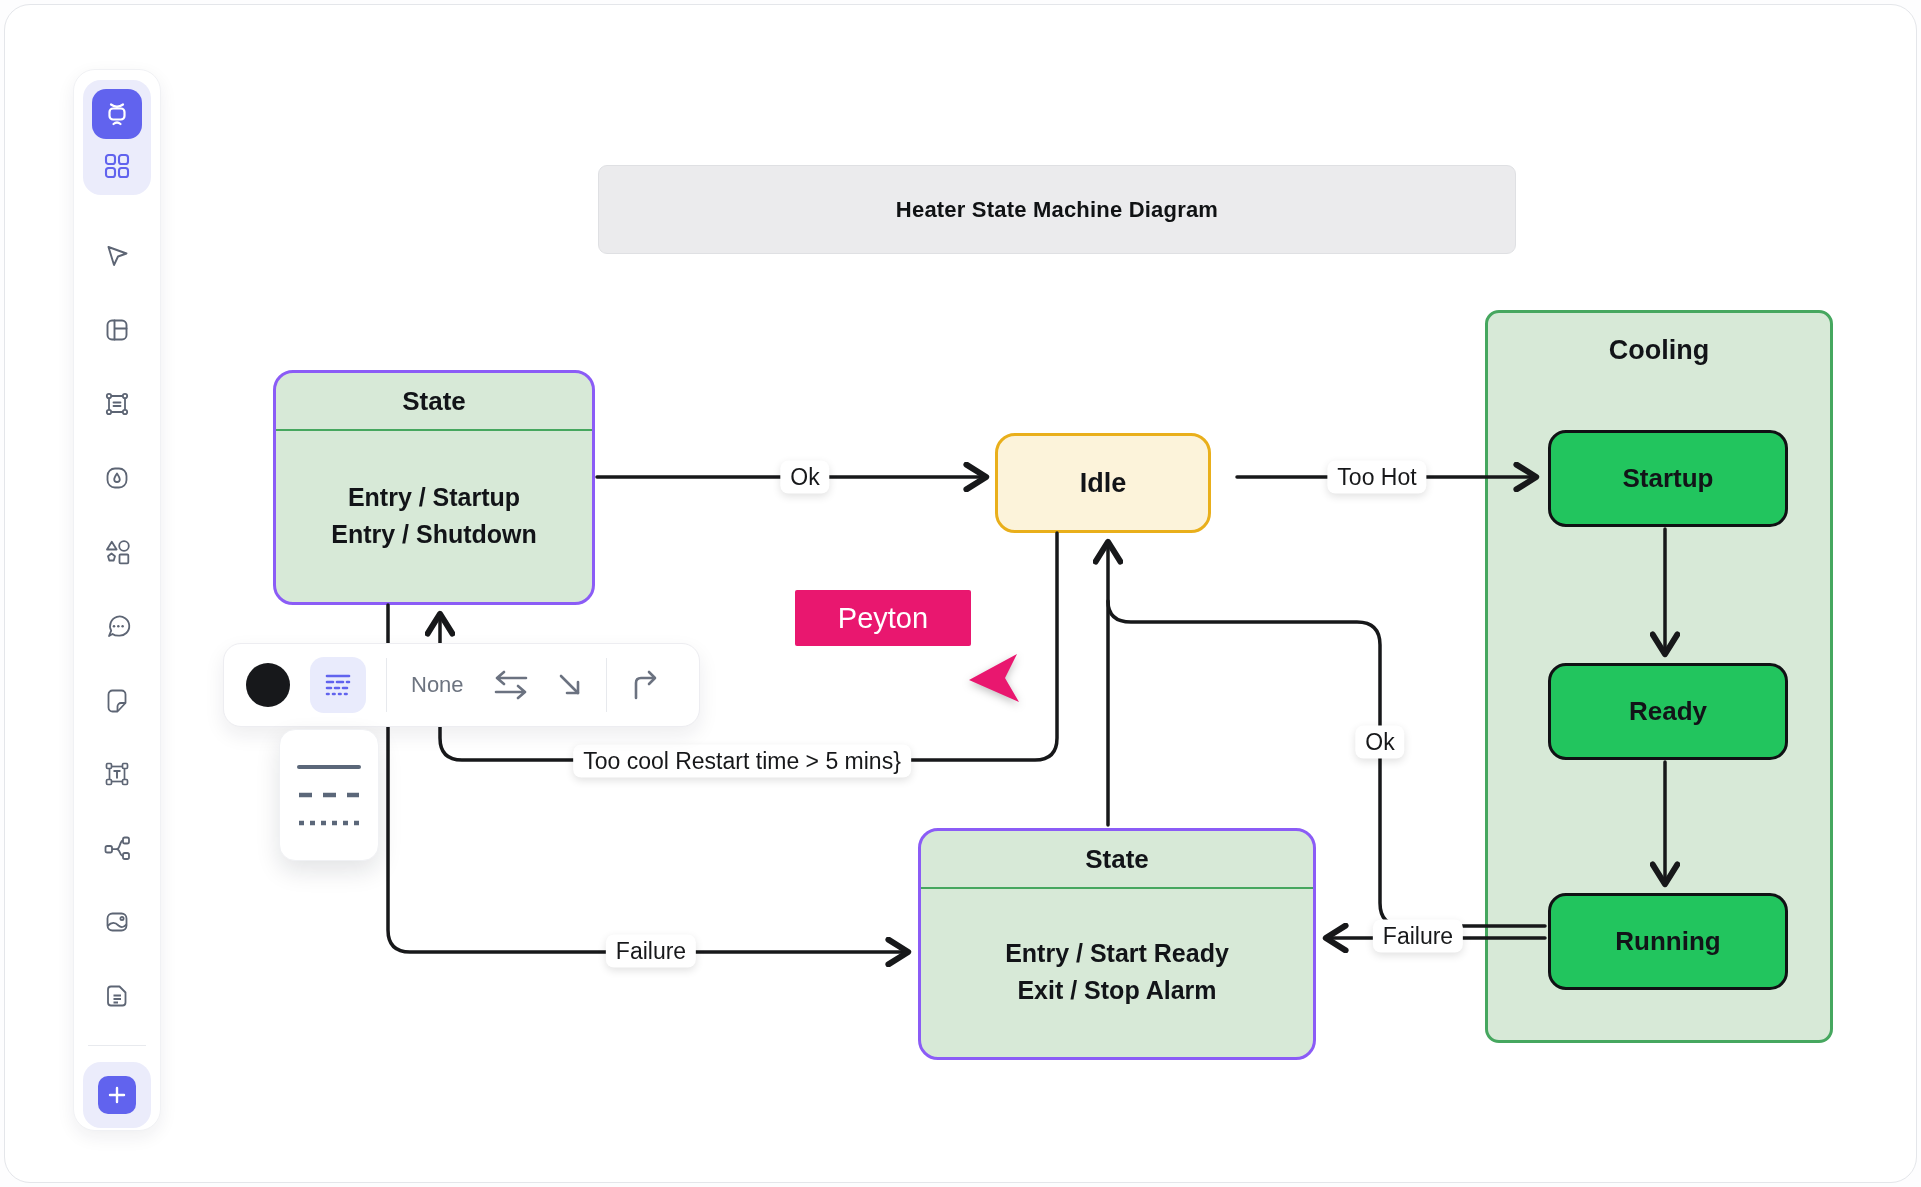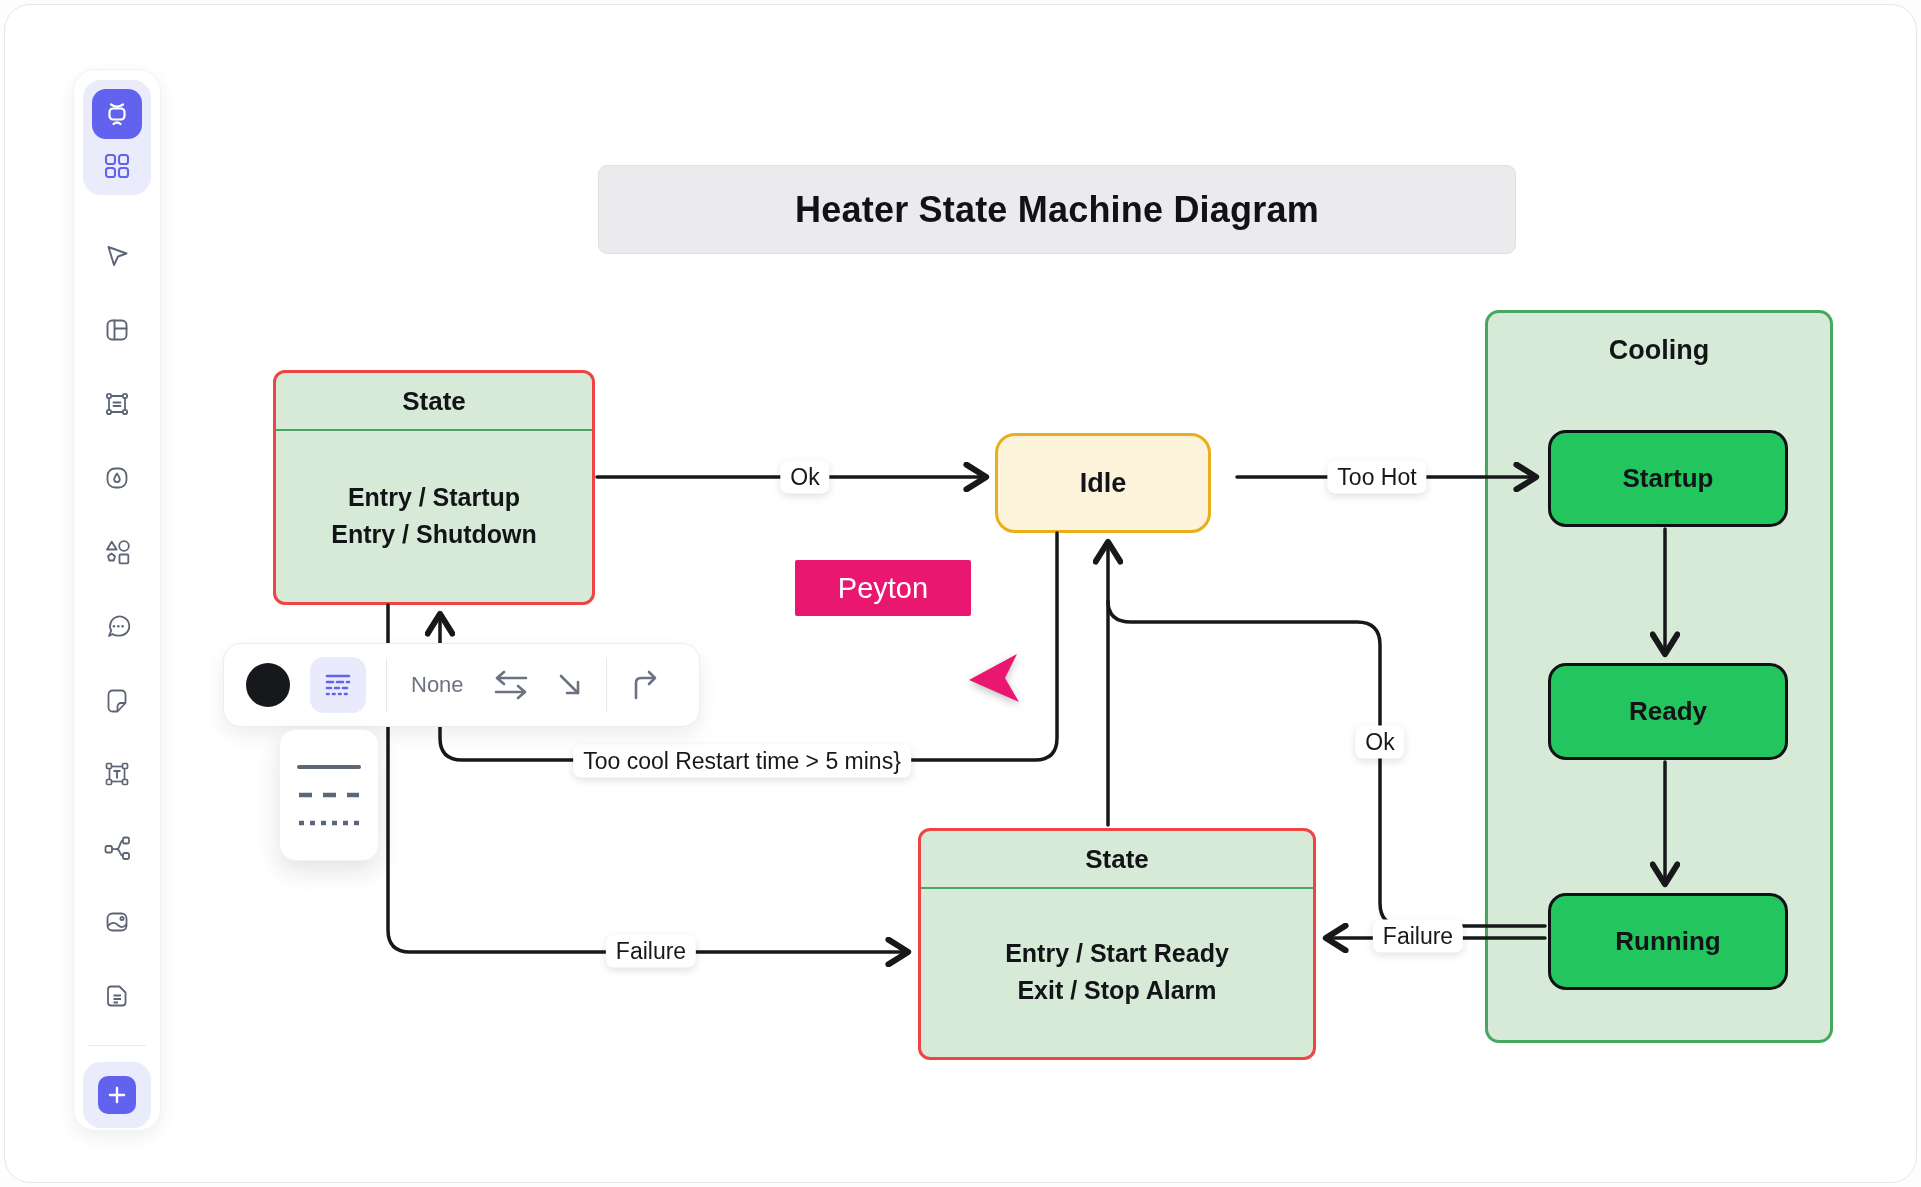--- a/index.html
+++ b/index.html
@@ -19,24 +19,24 @@
   .icon-btn { width:30px; height:30px; display:flex; align-items:center; justify-content:center; cursor:pointer; }
   .side-divider { width:58px; height:1px; background:#e8eaee; margin-top:34px; }
   .plus-group { margin-top:16px; width:68px; height:66px; background:#ebecfb; border-radius:18px;
                 display:flex; align-items:center; justify-content:center; }
   .plus-btn { width:38px; height:38px; background:#6163ee; border-radius:10px; color:#fff;
               display:flex; align-items:center; justify-content:center; font-size:26px; line-height:1; }
 
   
   #title-box { position:absolute; left:593px; top:160px; width:918px; height:89px; background:#ebebed;
                border:1px solid #dfe0e3; border-radius:9px; display:flex; align-items:center; justify-content:center; }
-  #title-box span { font-size:36px; font-weight:700; color:#101214; letter-spacing:.2px; }
-
-  
-  .state-box { position:absolute; background:#d7e9d7; border:3px solid #ef4444; border-radius:12px; overflow:hidden; }
+  #title-box span { font-size:22px; font-weight:700; color:#101214; letter-spacing:.2px; }
+
+  
+  .state-box { position:absolute; background:#d7e9d7; border:3px solid #8b5cf6; border-radius:20px; overflow:hidden; }
   .state-head { height:58px; display:flex; align-items:center; justify-content:center;
                 border-bottom:2.5px solid #46a75f; font-size:26px; font-weight:700; color:#121418; }
   .state-body { display:flex; flex-direction:column; align-items:center; justify-content:center; gap:8px; height:calc(100% - 60px); }
   .state-body div { font-size:25px; font-weight:700; color:#121418; }
 
   #idle-box { position:absolute; left:990px; top:428px; width:216px; height:100px; background:#fcf3da;
               border:3.5px solid #e9af1b; border-radius:20px; display:flex; align-items:center; justify-content:center;
               font-size:27px; font-weight:700; color:#121418; }
 
   #cooling-box { position:absolute; left:1480px; top:305px; width:348px; height:733px; background:#d7e9d7;
@@ -59,21 +59,21 @@
   .swatch { width:44px; height:44px; border-radius:50%; background:#17181b; flex:none; }
   .style-btn { width:56px; height:56px; background:#e9ebfc; border-radius:14px; display:flex; align-items:center; justify-content:center; flex:none; }
   .tb-divider { width:1px; height:54px; background:#e7e9ed; flex:none; }
   .none-label { font-size:22px; color:#6d7480; padding:0 4px; }
 
   #style-menu { position:absolute; left:274px; top:724px; width:100px; height:132px; background:#ffffff;
                 border:1px solid #f0f1f4; border-radius:16px; box-shadow:0 10px 24px rgba(20,25,45,.12);
                 display:flex; flex-direction:column; align-items:center; justify-content:center; gap:20px; }
 
   
-  #peyton-label { position:absolute; left:790px; top:555px; width:176px; height:56px; background:#e9176f;
+  #peyton-label { position:absolute; left:790px; top:585px; width:176px; height:56px; background:#e9176f;
                   border-radius:2px; display:flex; align-items:center; justify-content:center;
                   color:#ffffff; font-size:29px; font-weight:500; }
   #peyton-cursor { position:absolute; left:952px; top:640px; filter:drop-shadow(0 3px 4px rgba(0,0,0,.25)); }
 </style>
 </head>
 <body>
 
 <div id="canvas">
 
   <div id="title-box">

